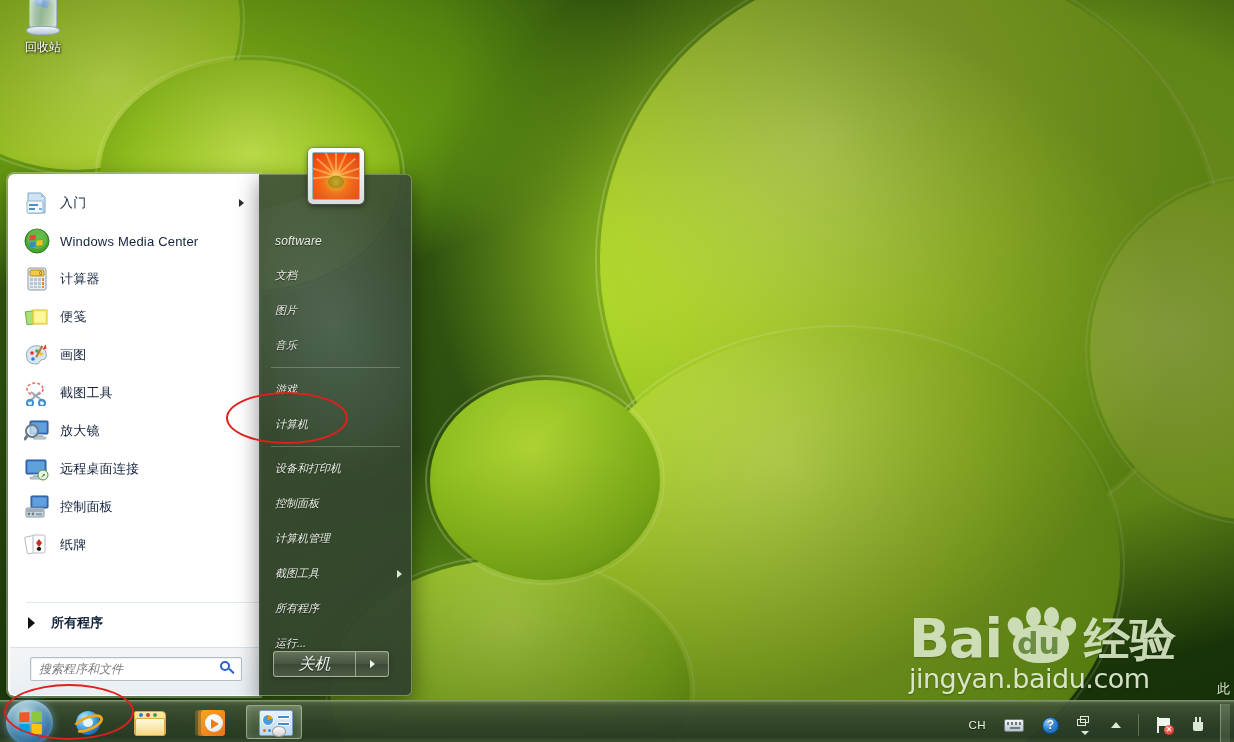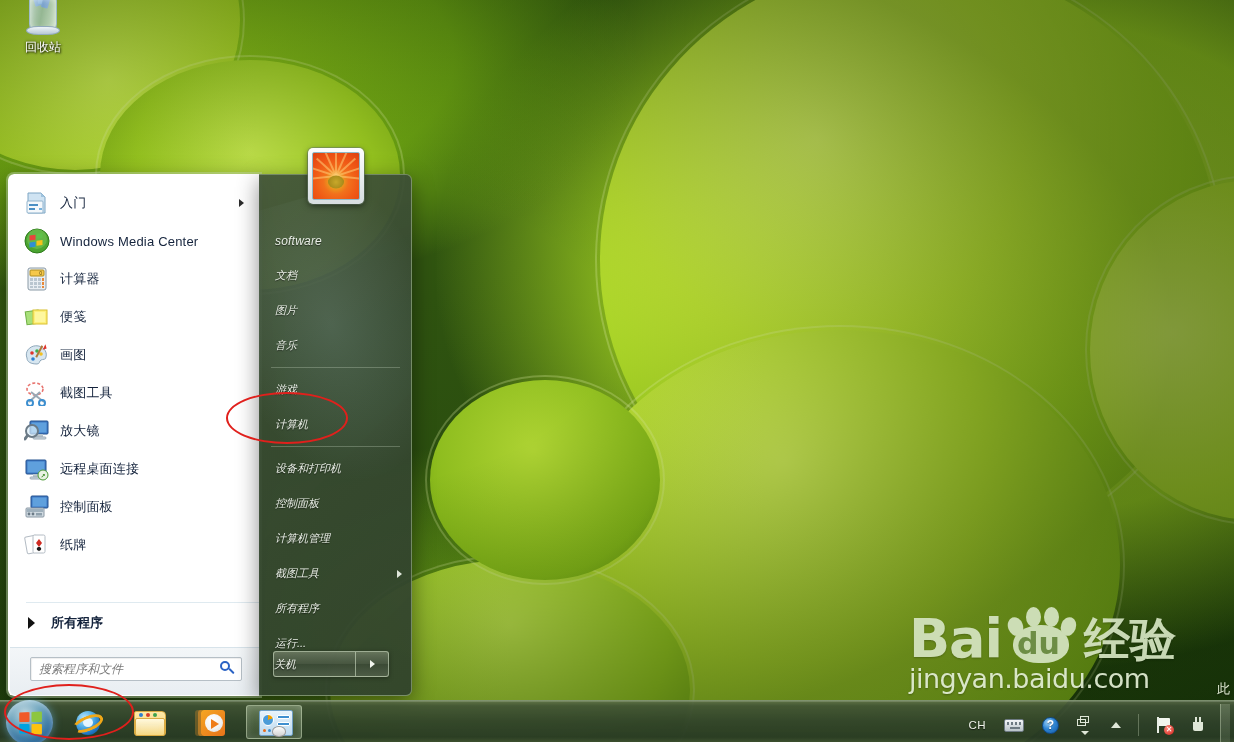--- a/index.html
+++ b/index.html
@@ -221,22 +221,22 @@
     width:0; height:0; border-left:5px solid #dfe7db;
     border-top:4px solid transparent; border-bottom:4px solid transparent;
   }
   .rp-sep { height:1px; background:rgba(215,230,210,.28); margin:4px 12px; }
 
   #shutdown-row {
     position:absolute; left:14px; bottom:18px; display:flex; align-items:stretch;
     filter: drop-shadow(0 1px 2px rgba(0,0,0,.5));
   }
   #shutdown-button {
-    width:82px; height:26px; display:flex; align-items:center; 
-    font-size:11px; color:#f0f4ec; cursor:default;
+    width:82px; height:26px; display:flex; align-items:center; justify-content:center;
+    font-size:16px; color:#f0f4ec; cursor:default;
     background: linear-gradient(180deg, rgba(138,152,126,.62) 0%, rgba(96,112,88,.6) 48%, rgba(74,90,68,.62) 52%, rgba(104,120,96,.6) 100%);
     border:1px solid rgba(220,235,210,.55); border-radius:3px 0 0 3px; border-right:none;
     text-shadow: 0 1px 1px rgba(0,0,0,.6);
   }
   #shutdown-options {
     width:34px; height:26px; display:flex; align-items:center; justify-content:center; cursor:default;
     background: linear-gradient(180deg, rgba(138,152,126,.62) 0%, rgba(96,112,88,.6) 48%, rgba(74,90,68,.62) 52%, rgba(104,120,96,.6) 100%);
     border:1px solid rgba(220,235,210,.55); border-radius:0 3px 3px 0;
   }
   #shutdown-options .ca {

